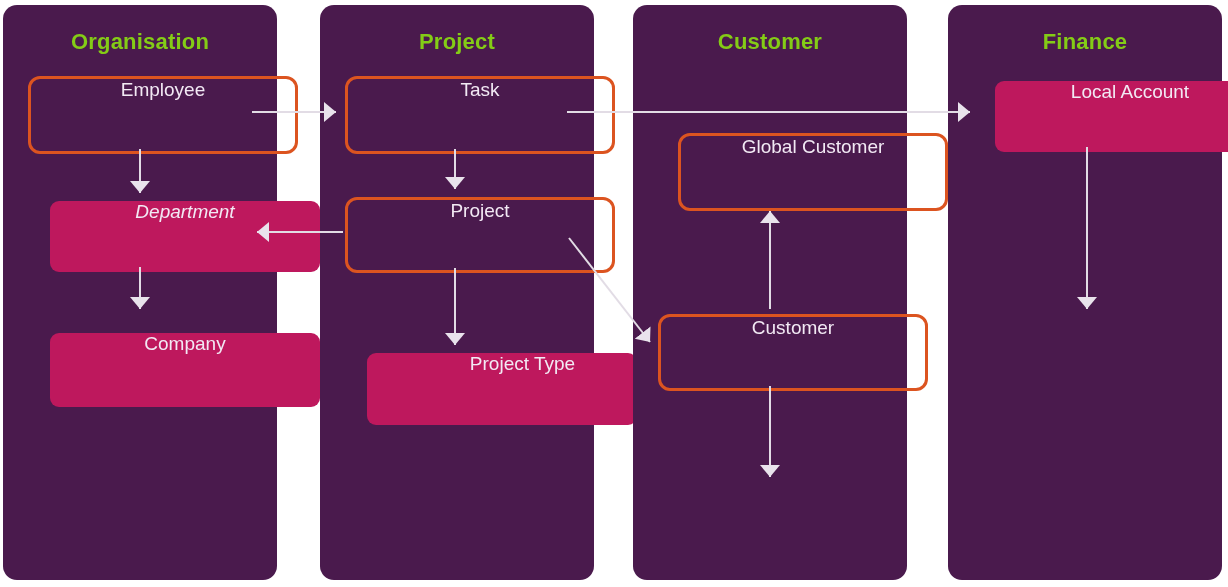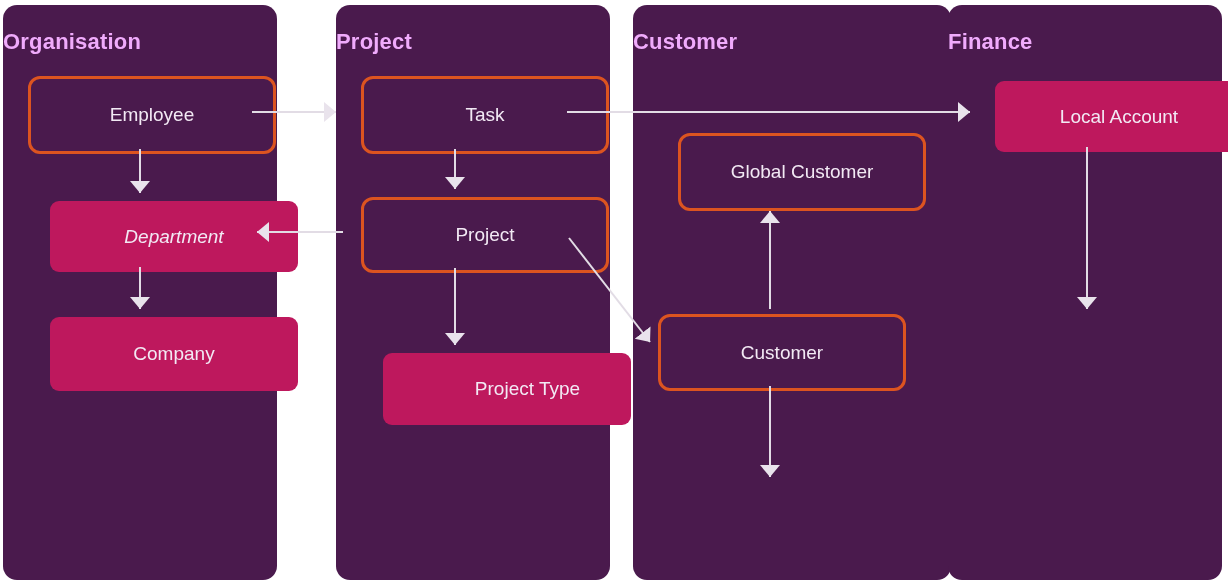--- a/index.html
+++ b/index.html
@@ -11,38 +11,37 @@
     overflow:hidden;
   }
   .column{
     position:absolute;
     top:5px;
     width:274px;height:575px;
     background:#4a1a4d;
     border-radius:14px;
   }
   .col-1{left:3px;}
-  .col-2{left:336px;}
-  .col-3{left:633px;padding-left:44px;}
+  .col-2{left:320px;}
+  .col-3{left:633px;}
   .col-4{left:948px;}
   .column-title{
     position:absolute;
     top:24px;left:0;right:0;
-    text-align:left;
-    color:#f0abfc;
+    text-align:center;
+    color:#84cc16;
     font-size:22px;
     font-weight:700;
     letter-spacing:.2px;
   }
   .node{
     position:absolute;
     left:25px;
-    width:248px;
+    width:270px;
     display:flex;
-    align-items:center;
     justify-content:center;
     color:#f2e9f4;
     font-size:19px;
     box-sizing:border-box;
     text-align:center;
   }
   .node.plain{
     background:#be185d;
     border-radius:9px;
     margin-left:22px;
@@ -69,21 +68,21 @@
 <div class="canvas">
 
   <div class="column col-1">
     <div class="column-title">Organisation</div>
     <div class="node highlight" style="top:71px;height:78px;">
       <span>Employee</span>
     </div>
     <div class="node plain" style="top:196px;height:71px;font-style:italic;">
       <span>Department</span>
     </div>
-    <div class="node plain" style="top:312px;height:74px;">
+    <div class="node plain" style="top:328px;height:74px;">
       <span>Company</span>
     </div>
   </div>
 
   <div class="column col-2">
     <div class="column-title">Project</div>
     <div class="node highlight" style="top:71px;height:78px;">
       <span>Task</span>
     </div>
     <div class="node highlight" style="top:192px;height:76px;">

